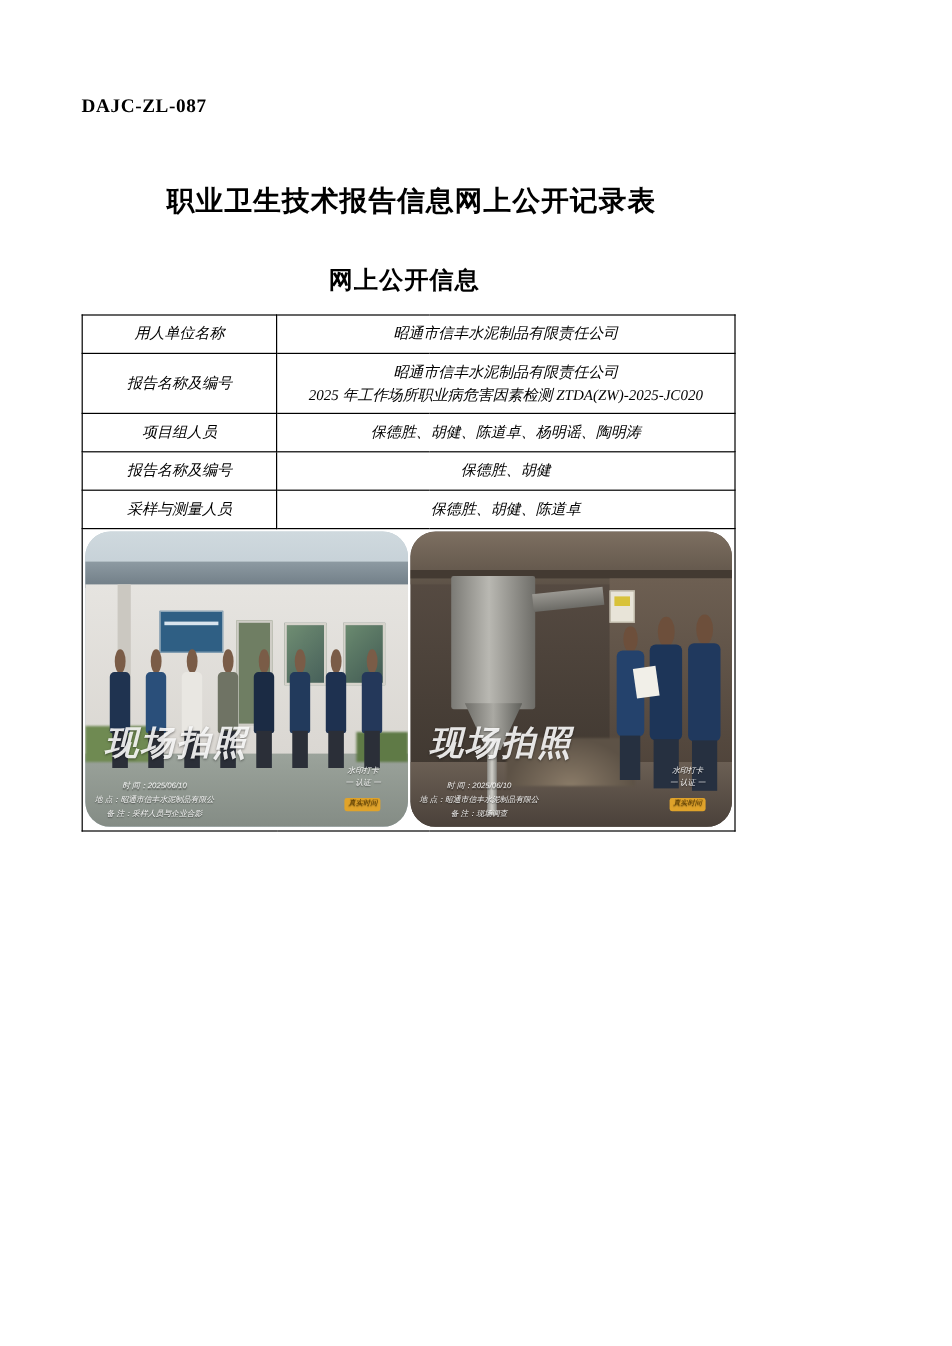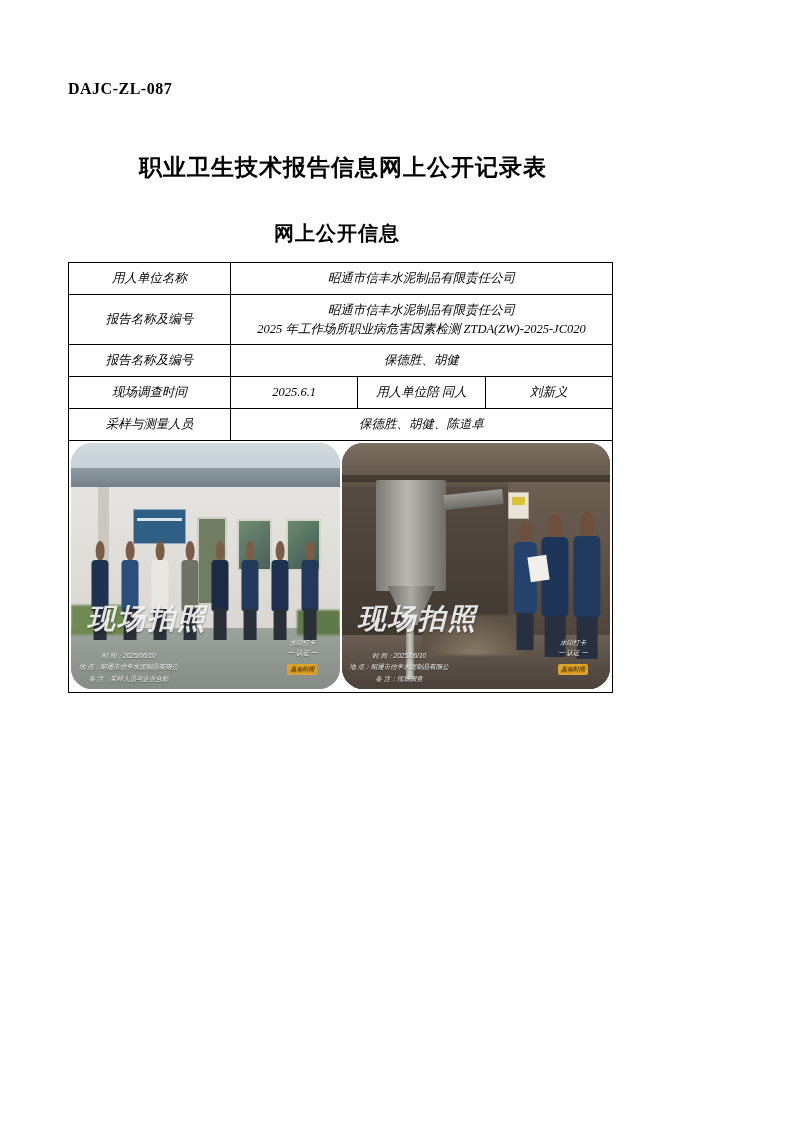--- a/index.html
+++ b/index.html
@@ -354,28 +354,26 @@
         <td class="value" colspan="3">昭通市信丰水泥制品有限责任公司</td>
       </tr>
       <tr>
         <td class="label">报告名称及编号</td>
         <td class="value two-line" colspan="3">
           <div>昭通市信丰水泥制品有限责任公司</div>
           <div>2025 年工作场所职业病危害因素检测  ZTDA(ZW)-2025-JC020</div>
         </td>
       </tr>
       <tr>
+        <td class="label">项目组人员</td>
+        <td class="value" colspan="3">保德胜、胡健、陈道卓、杨明谣、陶明涛</td>
+      </tr>
+      <tr>
         <td class="label">报告名称及编号</td>
         <td class="value" colspan="3">保德胜、胡健</td>
-      </tr>
-      <tr>
-        <td class="label">现场调查时间</td>
-        <td class="value">2025.6.1</td>
-        <td class="mid-label">用人单位陪 同人</td>
-        <td class="mid-value">刘新义</td>
       </tr>
       <tr>
         <td class="label">采样与测量人员</td>
         <td class="value" colspan="3">保德胜、胡健、陈道卓</td>
       </tr>
       <tr>
         <td class="photo-cell" colspan="4">
           <div class="photos">
 
             <div class="photo photo-left">

